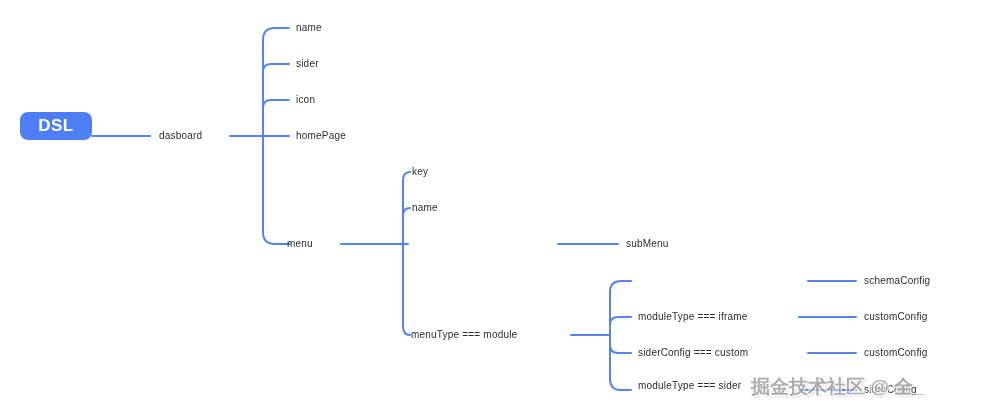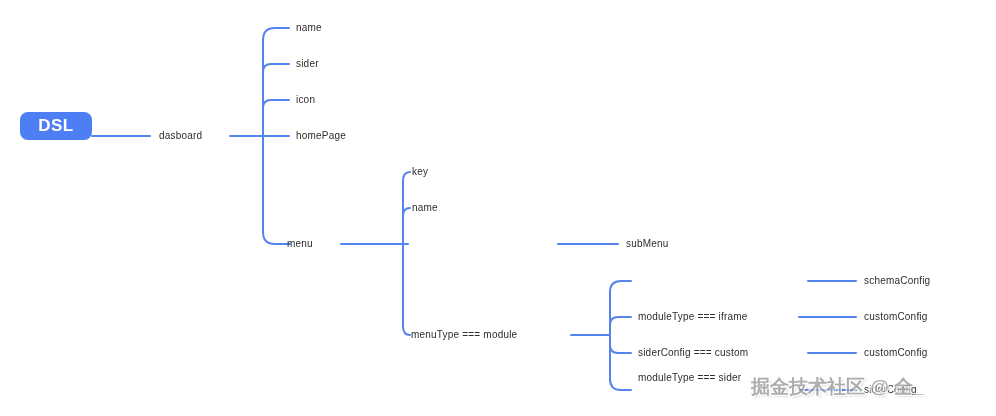--- a/index.html
+++ b/index.html
@@ -112,18 +112,18 @@
   <div class="label" style="left:411px;top:335px">menuType === module</div>
 
   <div class="label" style="left:864px;top:281px">schemaConfig</div>
 
   <div class="label" style="left:638px;top:317px">moduleType === iframe</div>
   <div class="label" style="left:864px;top:317px">customConfig</div>
 
   <div class="label" style="left:638px;top:353px">siderConfig === custom</div>
   <div class="label" style="left:864px;top:353px">customConfig</div>
 
-  <div class="label" style="left:638px;top:378px">moduleType === sider</div>
+  <div class="label" style="left:638px;top:386px">moduleType === sider</div>
   <div class="label" style="left:864px;top:390px">siderConfig</div>
 
   <div class="watermark">掘金技术社区 @ 全_</div>
 
 </div>
 
 </body></html>

